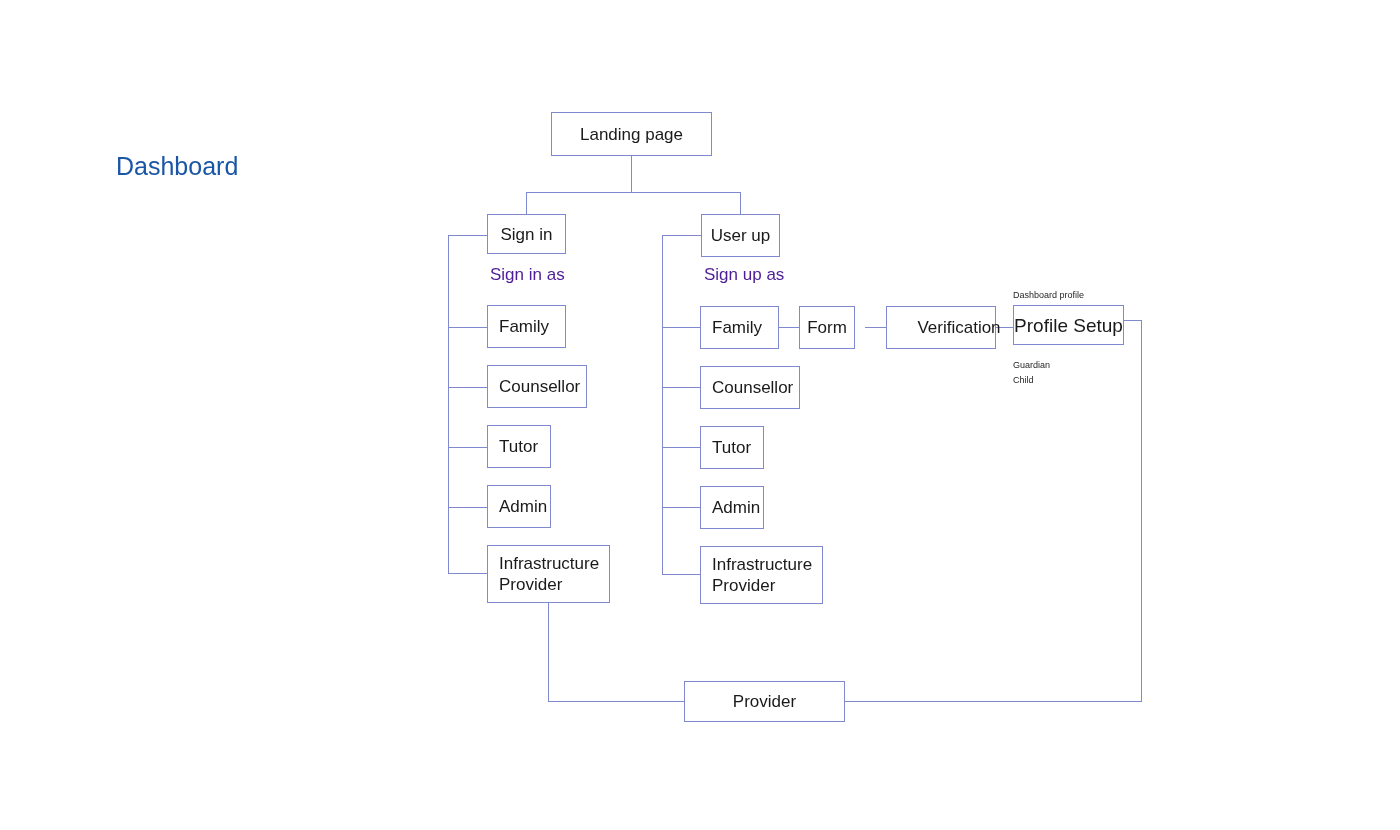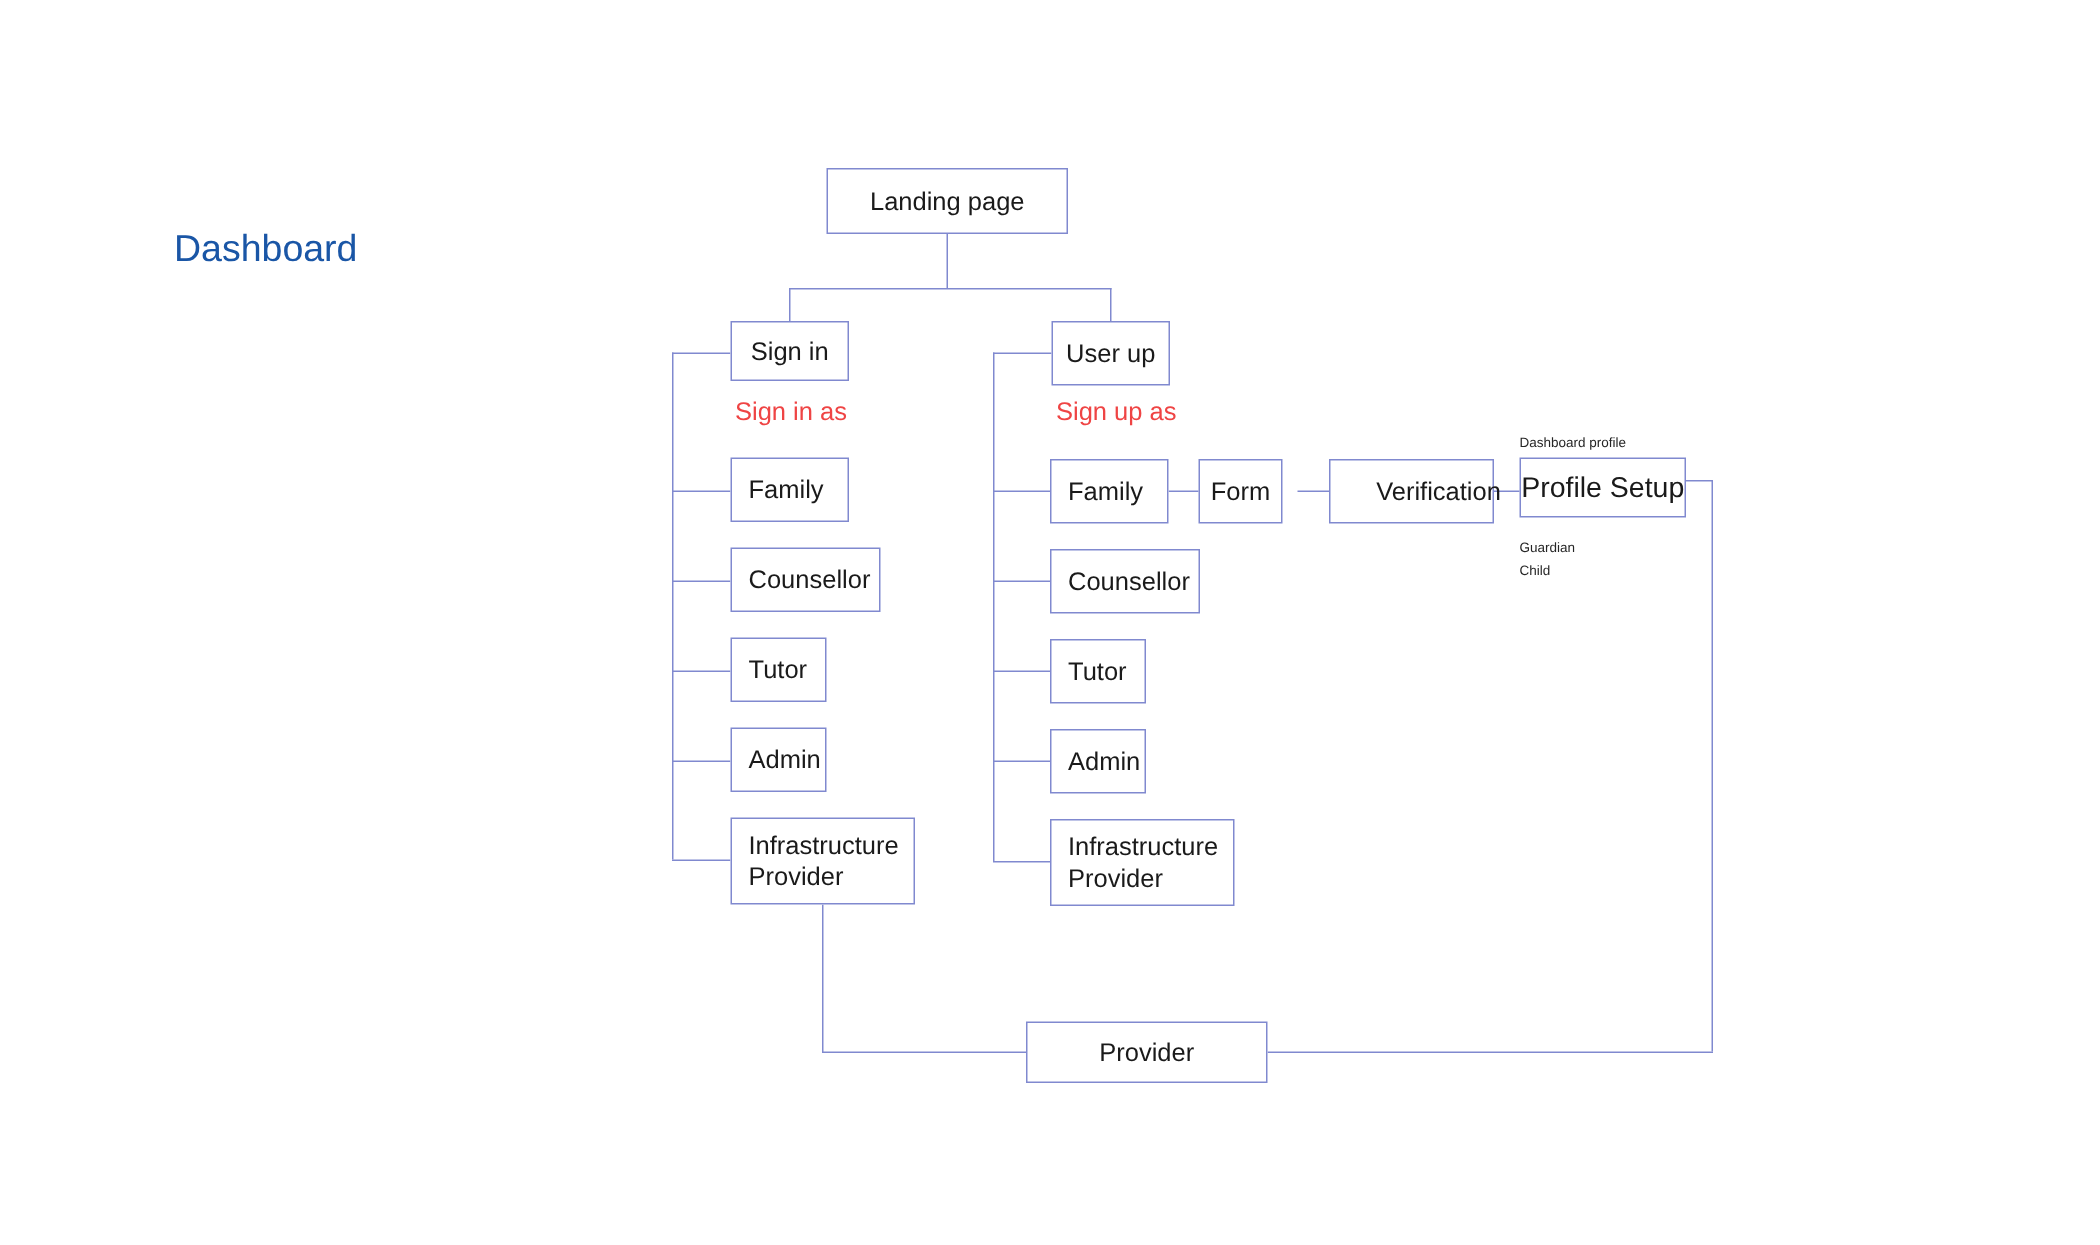--- a/index.html
+++ b/index.html
@@ -66,21 +66,21 @@
     text-align: left;
     padding-left: 11px;
   }
   .node .node-label { display: block; white-space: pre-line; }
 
   
   .caption {
     position: absolute;
     font-size: 17px;
     line-height: 21px;
-    color: #ef4444;
+    color: #4c1d95;
     white-space: nowrap;
     z-index: 3;
   }
 
   
   .annot {
     position: absolute;
     font-size: 9px;
     line-height: 13px;
     color: #262626;

